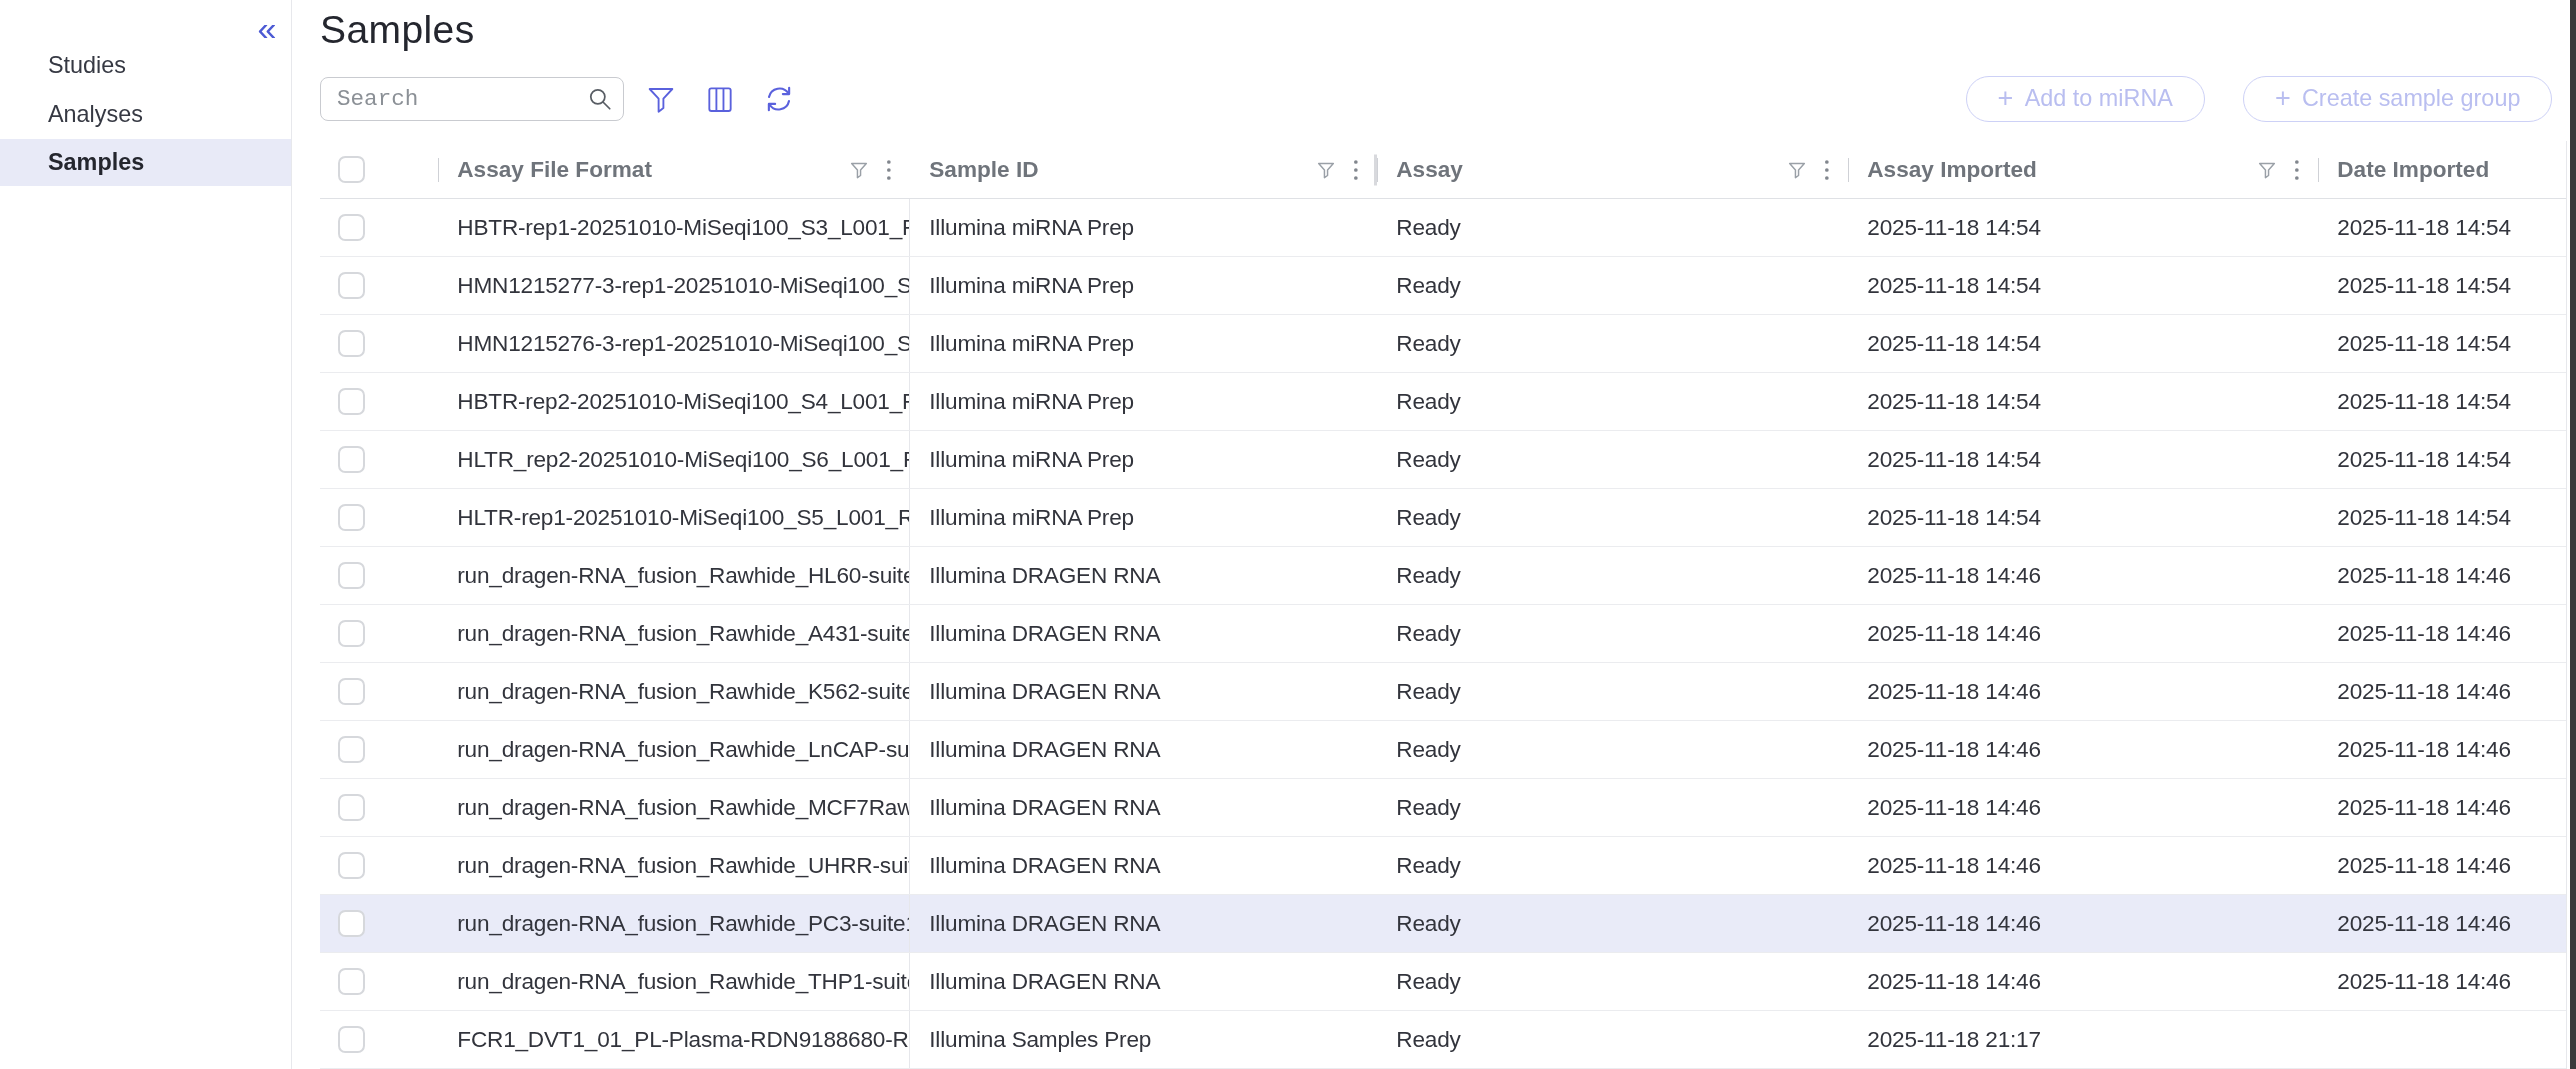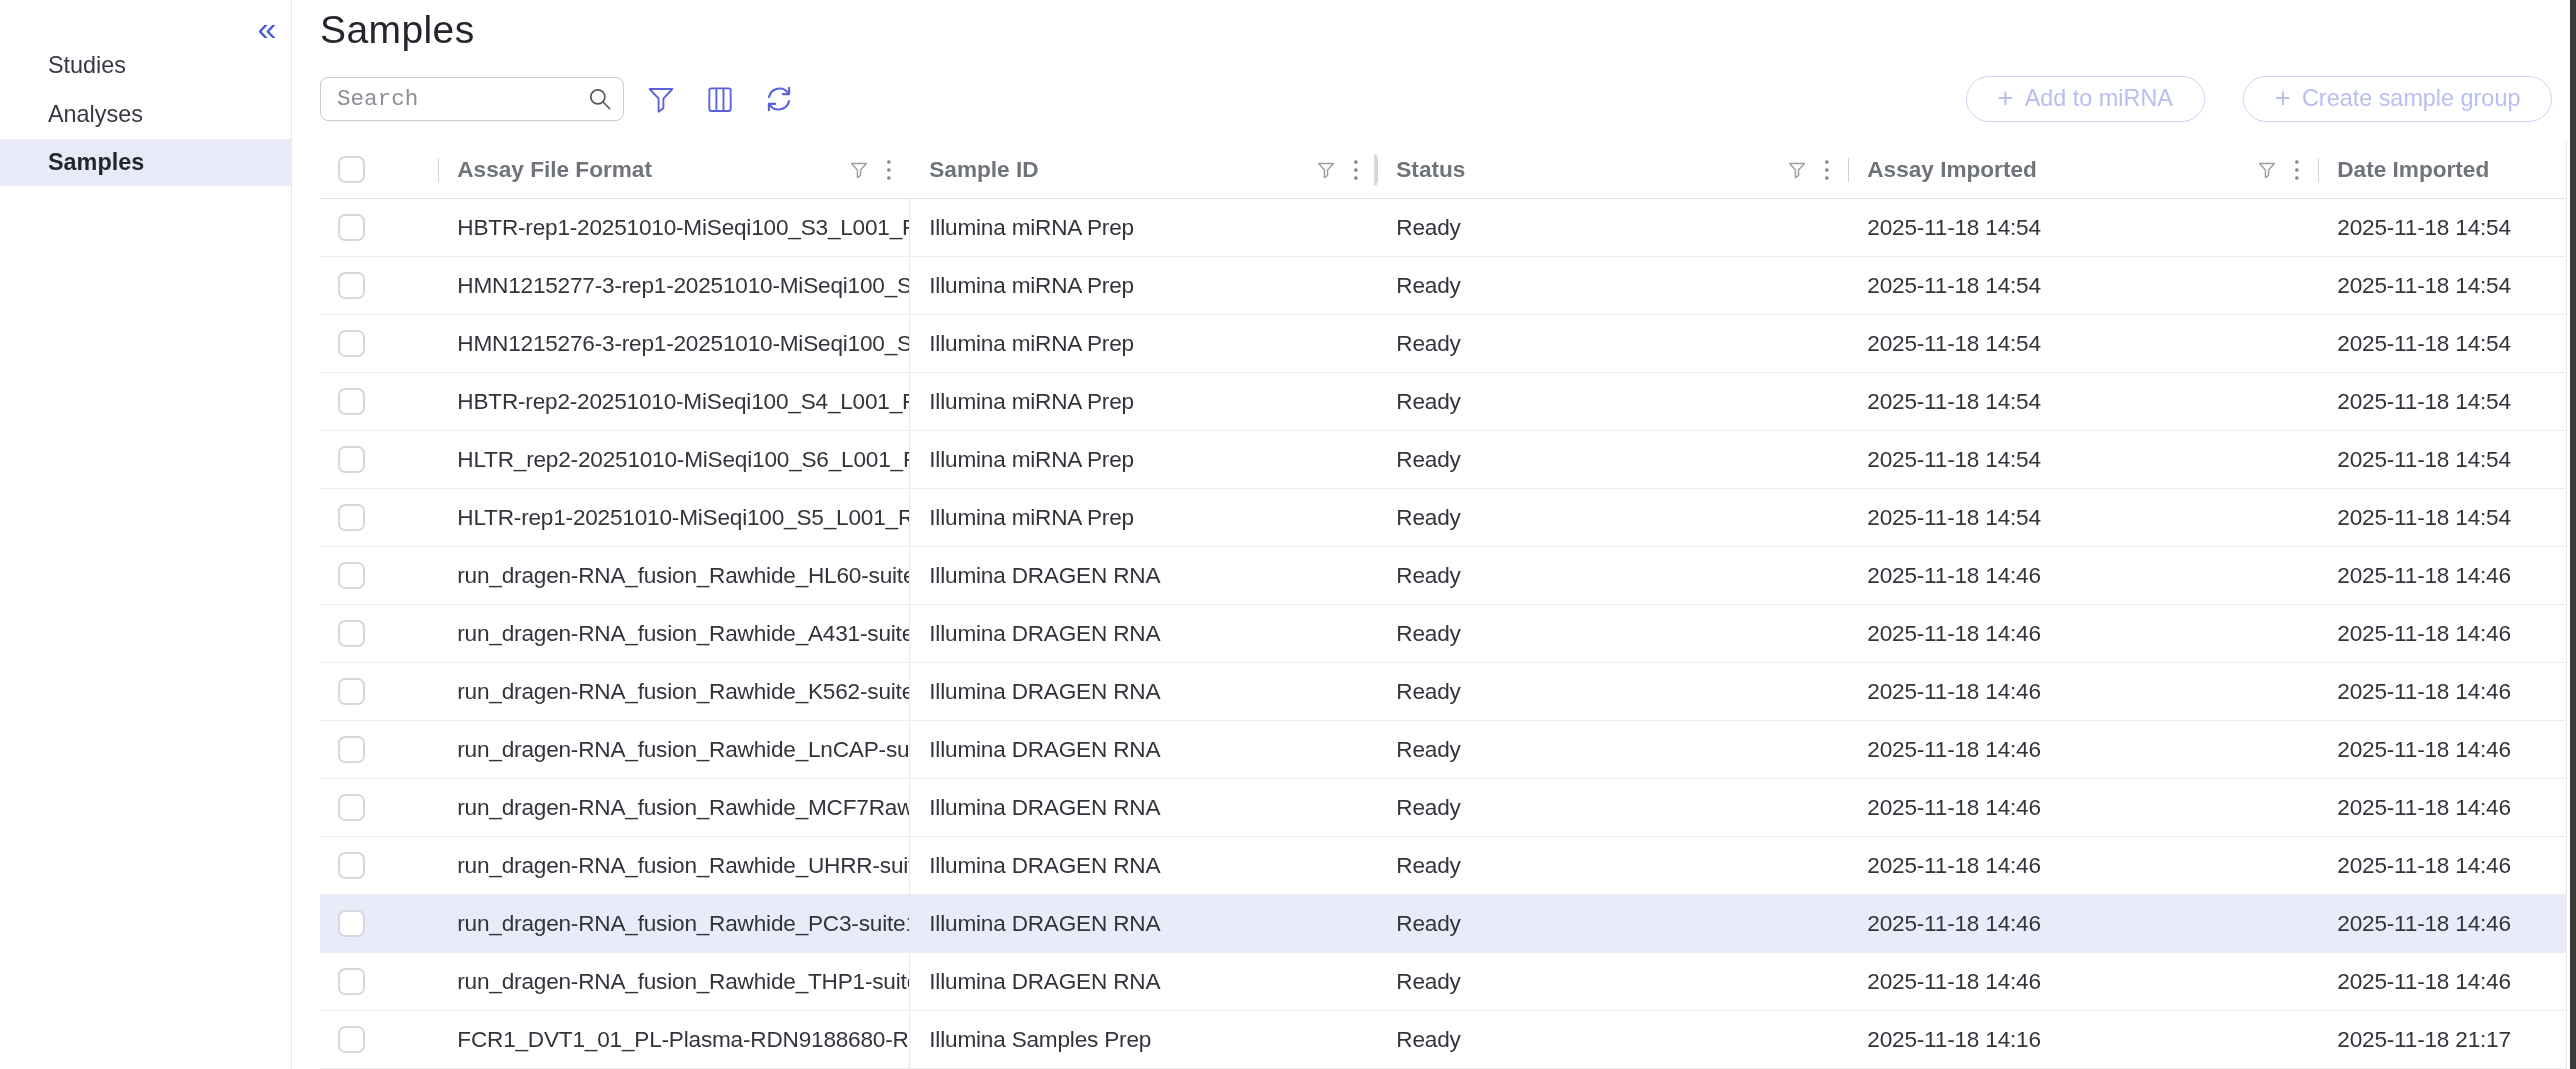--- a/index.html
+++ b/index.html
@@ -192,21 +192,21 @@
         <svg class="h-funnel" viewBox="0 0 24 24" fill="none" stroke="currentColor" stroke-width="1.6" stroke-linejoin="round">
             <path d="M4 5h16l-6.3 7v6l-3.4 2.4v-8.4z"></path>
           </svg>
         <svg class="h-dots" viewBox="0 0 12 30" fill="currentColor">
             <circle cx="6" cy="5" r="2.3"></circle>
             <circle cx="6" cy="15" r="2.3"></circle>
             <circle cx="6" cy="25" r="2.3"></circle>
           </svg>
       </div>
       <div class="th has-left-divider">
-        <span class="th-label">Status</span>
+        <span class="th-label">Assay</span>
         <svg class="h-funnel" viewBox="0 0 24 24" fill="none" stroke="currentColor" stroke-width="1.6" stroke-linejoin="round">
             <path d="M4 5h16l-6.3 7v6l-3.4 2.4v-8.4z"></path>
           </svg>
         <svg class="h-dots" viewBox="0 0 12 30" fill="currentColor">
             <circle cx="6" cy="5" r="2.3"></circle>
             <circle cx="6" cy="15" r="2.3"></circle>
             <circle cx="6" cy="25" r="2.3"></circle>
           </svg>
       </div>
       <div class="th has-left-divider">
@@ -367,21 +367,20 @@
         <div class="td">2025-11-18 14:46</div>
         <div class="td">2025-11-18 14:46</div>
       </div>
         <div class="tr">
         <div class="td td-cb">
           <span class="checkbox"></span>
         </div>
         <div class="td td-sample">FCR1_DVT1_01_PL-Plasma-RDN9188680-Rep1</div>
         <div class="td">Illumina Samples Prep</div>
         <div class="td">Ready</div>
-        <div class="td">2025-11-18 14:16</div>
         <div class="td">2025-11-18 21:17</div>
       </div>
       </div>
   </div>
 </main>
 
 <div class="scroll-strip"></div>
 
 
 </body></html>

